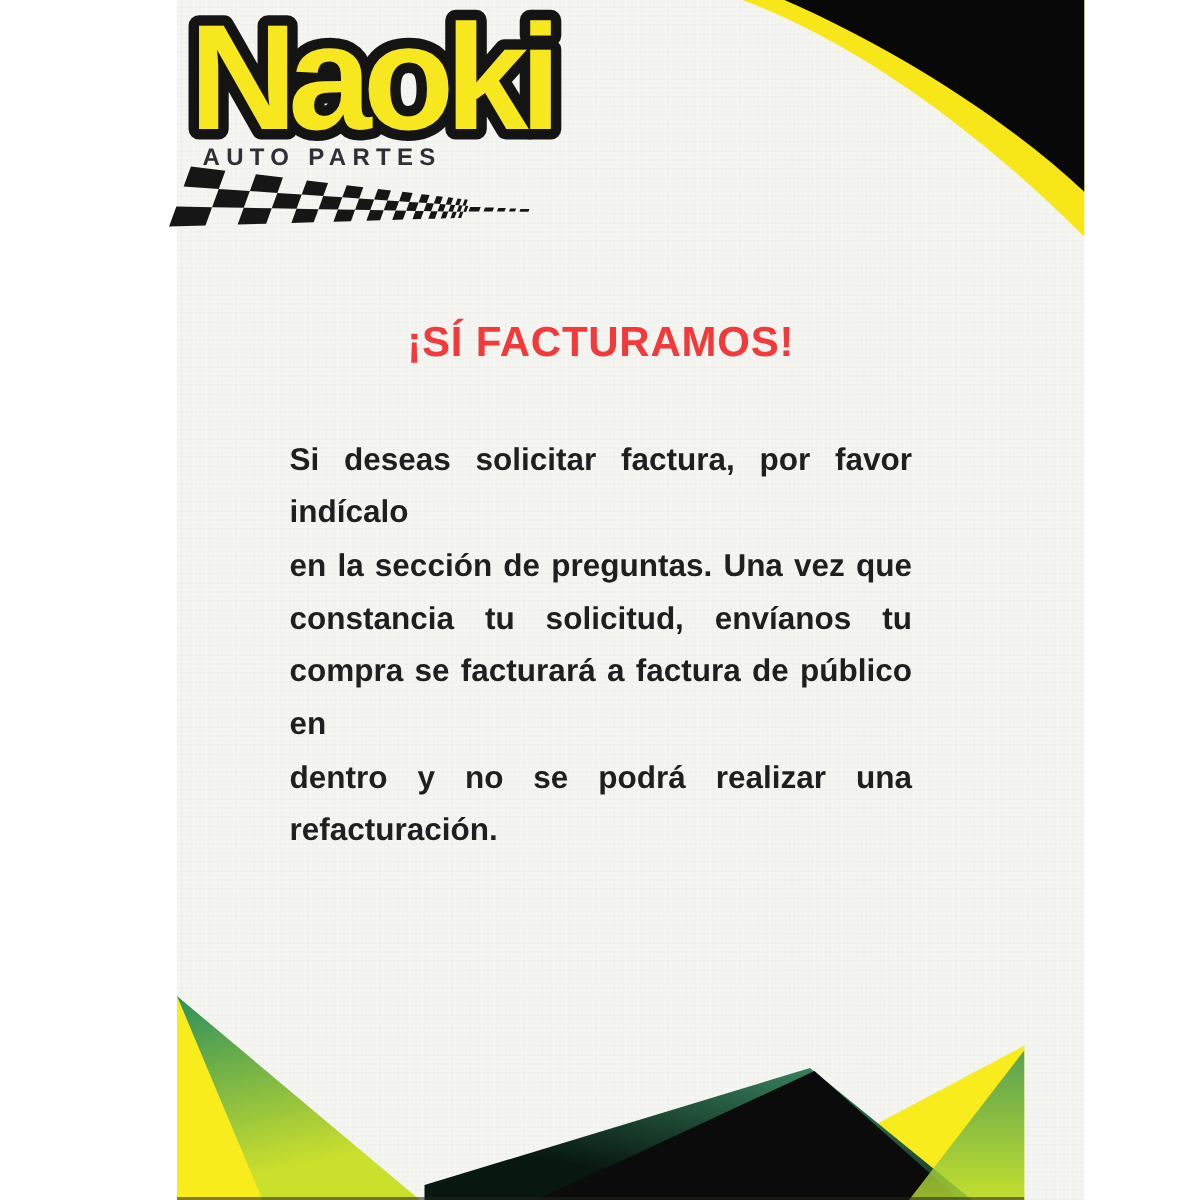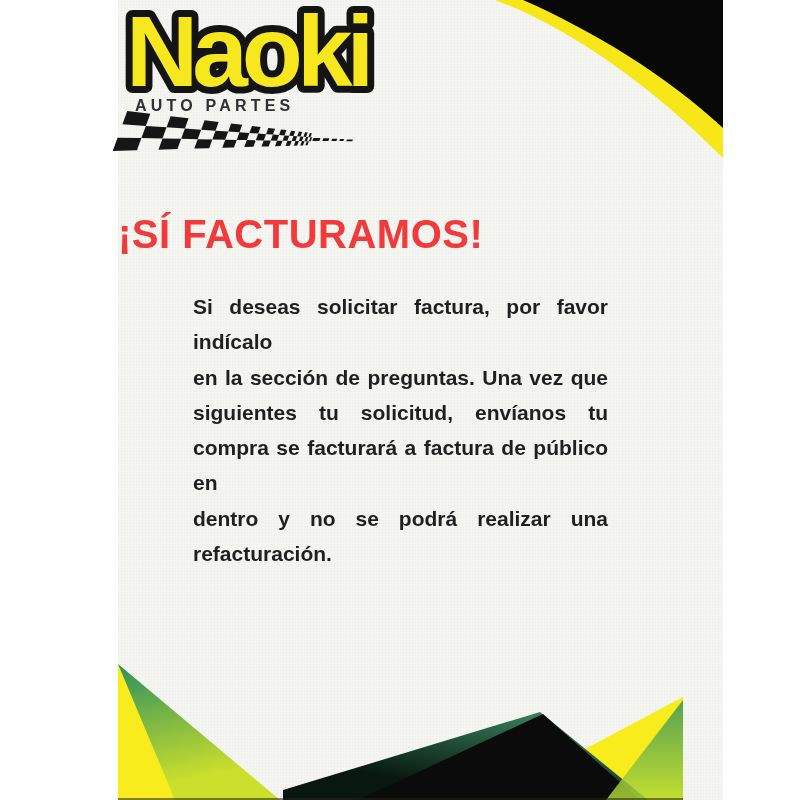--- a/index.html
+++ b/index.html
@@ -11,22 +11,22 @@
              repeating-linear-gradient(0deg, rgba(0,0,0,0.013) 0 1px, transparent 1px 3px),
              repeating-linear-gradient(90deg, rgba(0,0,0,0.013) 0 1px, transparent 1px 3px); padding-left: 40px;}
   .corner-svg{position:absolute;right:0;top:0;display:block;}
   .logo-svg{position:absolute;left:0;top:2px;overflow:visible;}
   .logo-svg text{font-family:"Liberation Sans",sans-serif;font-weight:bold;}
   .subtitle{position:absolute;left:17px;top:97px;font-size:16px;font-weight:bold;
             letter-spacing:4.2px;color:#2f2f36;}
   .flag-svg{position:absolute;left:-2px;top:109px;overflow:visible;}
   .tagline{position:absolute;left:5px;top:154px;font-size:13px;font-weight:800;
            letter-spacing:0.5px;color:#e62e33;white-space:pre;}
-  .heading{position:absolute;left:0;top:212px;width:565px;margin:0;
-           font-size:40px;font-weight:800;letter-spacing:0.5px;color:#f23a3a;}
+  .heading{position:absolute;left:0;top:212px;width:565px;margin:0;text-align:center;
+           font-size:28px;font-weight:800;letter-spacing:0.5px;color:#f23a3a;}
   .body-text{position:absolute;left:75px;top:289px;width:415px;color:#1f1f1f;}
   .body-line{font-size:21px;font-weight:bold;line-height:35.3px;
              text-align:justify;text-align-last:justify;}
   .body-line.last{text-align:left;text-align-last:left;}
   .bottom-svg{position:absolute;left:0;bottom:0;display:block;}
 </style>
 </head>
 <body>
 
 <div class="stage">
@@ -85,21 +85,21 @@
           <rect x="230" y="30.4" width="6" height="1.8" fill="#161616"></rect>
         </g>
     </svg>
 
 
     <h1 class="heading">¡SÍ FACTURAMOS!</h1>
 
     <div class="body-text">
       <div class="body-line">Si deseas solicitar factura, por favor indícalo</div>
       <div class="body-line">en la sección de preguntas. Una vez que</div>
-      <div class="body-line">siguientes tu solicitud, envíanos tu</div>
+      <div class="body-line">constancia tu solicitud, envíanos tu</div>
       <div class="body-line">compra se facturará a factura de público en</div>
       <div class="body-line">dentro y no se podrá realizar una</div>
       <div class="body-line last">refacturación.</div>
     </div>
 
     <svg class="bottom-svg" width="565" height="140" viewBox="0 0 565 140">
       <defs>
         <linearGradient id="gLeft" x1="0" y1="0" x2="0.25" y2="1">
           <stop offset="0" stop-color="#2e8f5d"></stop>
           <stop offset="0.9" stop-color="#cbdf2d"></stop>

